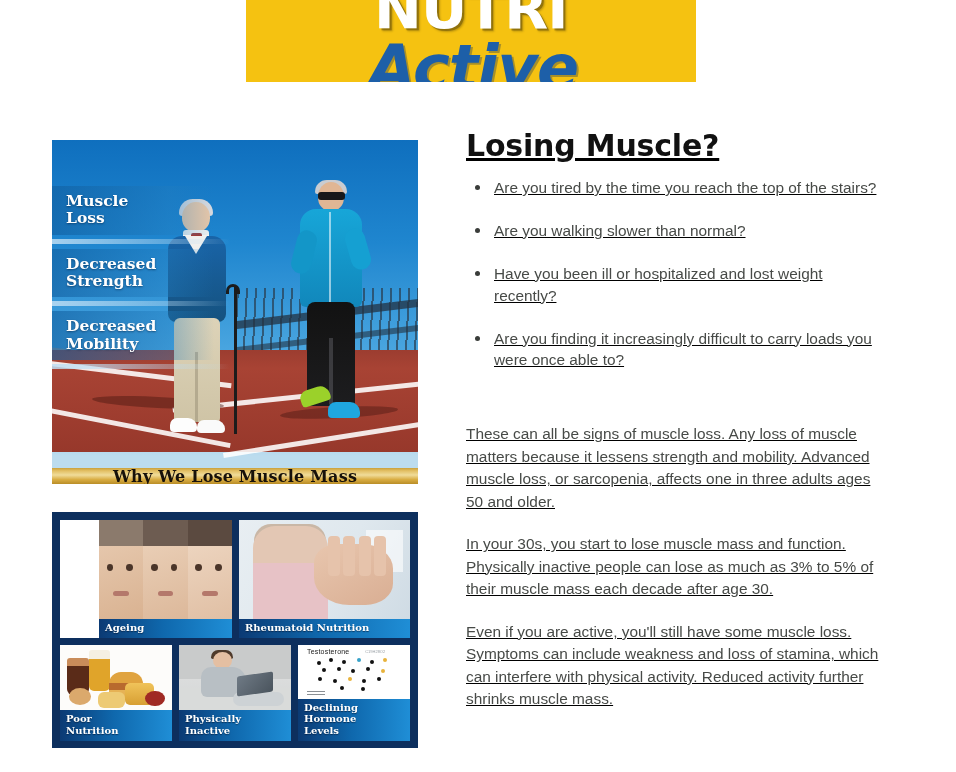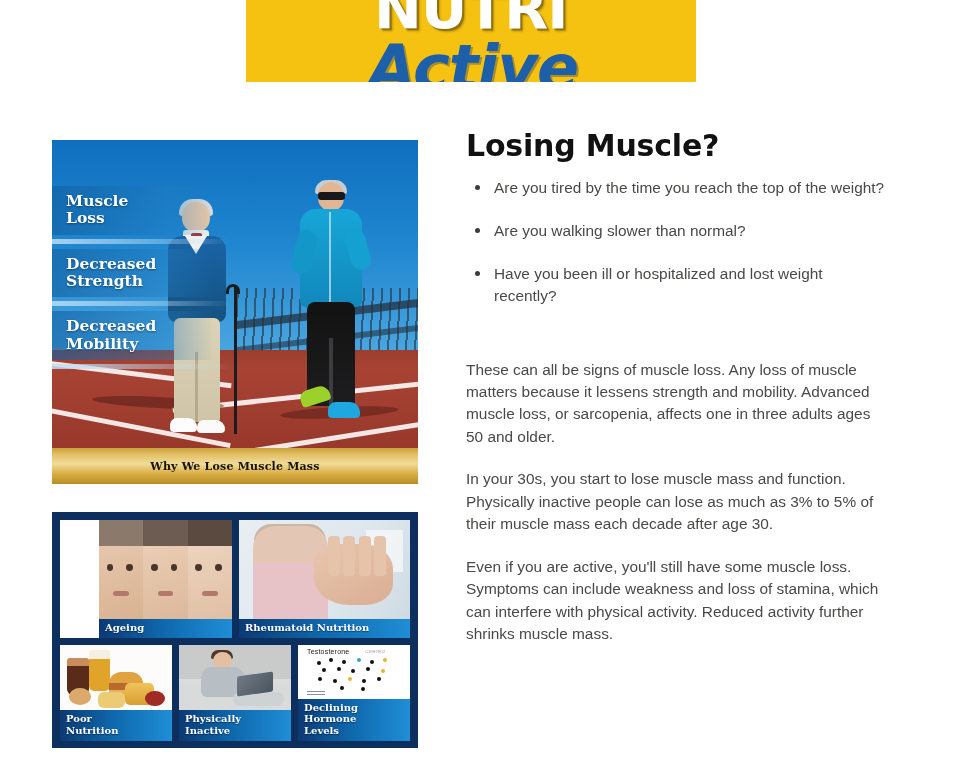--- a/index.html
+++ b/index.html
@@ -168,25 +168,25 @@
     text-shadow: 0 1px 2px rgba(0,30,60,.55);
     margin-bottom: 14px;
   }
   .label-band::after {
     content: ""; position: absolute; left: 0; bottom: -9px;
     width: 178px; height: 5px;
     background: linear-gradient(90deg, rgba(190,222,244,.85) 0%, rgba(190,222,244,.35) 70%, rgba(190,222,244,0) 100%);
   }
 
   .gold-caption {
-    position: absolute; left: 0; bottom: 0; width: 366px; height: 36px;
+    position: absolute; left: 0; bottom: 0; width: 366px; height: 16px;
     background: linear-gradient(180deg,#caa03a 0%, #e3c065 18%, #f0dc9a 44%, #d9ad43 72%, #b98d27 100%);
     display: flex; align-items: center; justify-content: center;
     font-family: "DejaVu Serif", serif;
-    font-weight: bold; font-size: 11px; color: #17110a;
+    font-weight: bold; font-size: 16px; color: #17110a;
     letter-spacing: .2px;
   }
 
   
   .causes {
     position: relative; margin-top: 28px;
     width: 366px; height: 236px;
     background: #0d2f5e;
     padding: 8px;
   }
@@ -288,21 +288,21 @@
   .mol-sub { position: absolute; left: 60%; top: 7%; font-size: 4px; color: #9aa0a6; }
   .mol-dots { position: absolute; inset: 18% 8% 14% 10%; }
   .mol-dots i { position: absolute; width: 4px; height: 4px; background: #111;
     border-radius: 50%; }
   .mol-dots i.o { background: #e8b33c; }
   .mol-dots i.c { background: #37a2c9; }
   .mol-foot { position: absolute; left: 8%; bottom: 6%; width: 16%; height: 10%;
     background: repeating-linear-gradient(0deg,#8a8f94 0 1px, transparent 1px 3px); }
 
   
-  .right-col { position: absolute; left: 466px; top: 128px; width: 420px; }
+  .right-col { position: absolute; left: 466px; top: 128px; width: 420px; text-decoration: underline; }
   .page-title {
     font-family: "DejaVu Sans", sans-serif;
     font-weight: bold;
     font-size: 30px;
     color: #111111;
     margin: 0 0 14px 0;
     letter-spacing: -.2px;
   }
   ul.symptoms { list-style: none; margin: 0; padding: 0; }
   ul.symptoms li {
@@ -524,23 +524,24 @@
           </div>
         </div>
       </div>
     </div>
   </div>
 
   <div class="right-col">
     <h1 class="page-title">Losing Muscle?</h1>
 
     <ul class="symptoms">
-      <li>Are you tired by the time you reach the top of the weight?</li>
+      <li>Are you tired by the time you reach the top of the stairs?</li>
       <li>Are you walking slower than normal?</li>
       <li>Have you been ill or hospitalized and lost weight recently?</li>
+      <li>Are you finding it increasingly difficult to carry loads you were once able to?</li>
     </ul>
 
     <div class="body-copy">
       <p>These can all be signs of muscle loss. Any loss of muscle matters because it lessens strength and mobility. Advanced muscle loss, or sarcopenia, affects one in three adults ages 50 and older.</p>
       <p>In your 30s, you start to lose muscle mass and function. Physically inactive people can lose as much as 3% to 5% of their muscle mass each decade after age 30.</p>
       <p>Even if you are active, you'll still have some muscle loss. Symptoms can include weakness and loss of stamina, which can interfere with physical activity. Reduced activity further shrinks muscle mass.</p>
     </div>
   </div>
 
 </div>

